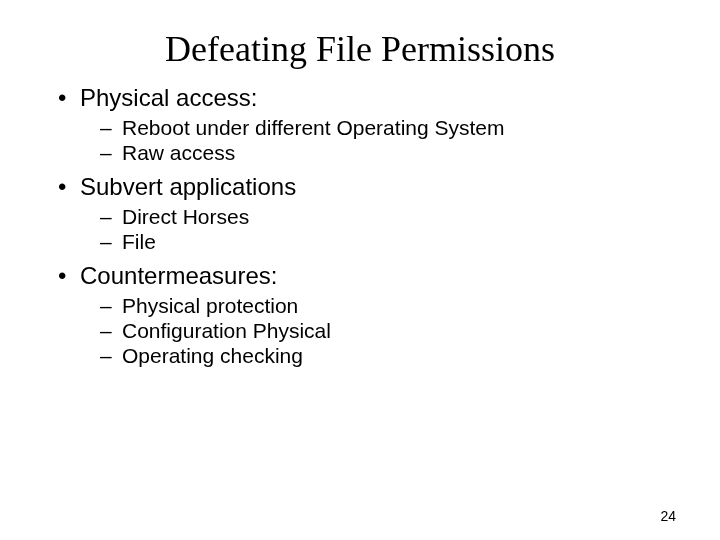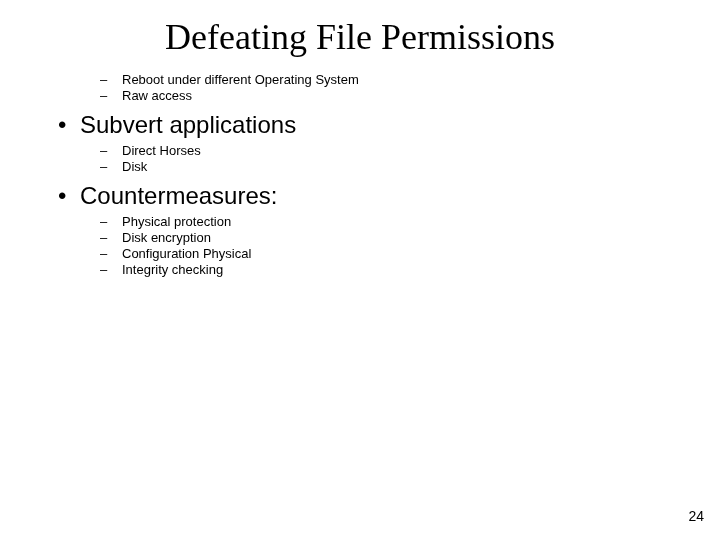--- a/index.html
+++ b/index.html
@@ -7,75 +7,75 @@
     padding: 0;
     width: 720px;
     height: 540px;
     background: #ffffff;
     font-family: "Times New Roman", Times, serif;
     color: #000000;
     position: relative;
     box-sizing: border-box;
   }
   .slide {
-    padding: 16px 50px 0 50px;
+    padding: 28px 50px 0 50px;
     box-sizing: border-box;
   }
   .title {
     font-size: 36px;
     text-align: center;
     margin: 0 0 14px 0;
     font-weight: normal;
   }
   .l1 {
     font-family: Arial, Helvetica, sans-serif;
     font-size: 24px;
     margin: 4px 0 4px 8px;
   }
   .l1 .bullet {
     display: inline-block;
     width: 22px;
   }
   .l2 {
     font-family: Arial, Helvetica, sans-serif;
-    font-size: 13px;
+    font-size: 21px;
     margin: 1px 0 1px 50px;
   }
   .l2 .dash {
     display: inline-block;
     width: 22px;
   }
   .group { margin-bottom: 8px; }
   .pagenum {
     position: absolute;
-    right: 16px;
+    right: 44px;
     bottom: 16px;
     font-family: Arial, Helvetica, sans-serif;
     font-size: 14px;
   }
 </style>
 </head>
 <body>
 
 <div class="slide">
   <h1 class="title">Defeating File Permissions</h1>
 
   <div class="group">
+    <div class="l1"><span class="bullet">•</span><span>Physical access:</span></div>
     <div class="l2"><span class="dash">–</span><span>Reboot under different Operating System</span></div>
     <div class="l2"><span class="dash">–</span><span>Raw access</span></div>
   </div>
 
   <div class="group">
     <div class="l1"><span class="bullet">•</span><span>Subvert applications</span></div>
     <div class="l2"><span class="dash">–</span><span>Direct Horses</span></div>
-    <div class="l2"><span class="dash">–</span><span>Disk</span></div>
+    <div class="l2"><span class="dash">–</span><span>File</span></div>
   </div>
 
   <div class="group">
     <div class="l1"><span class="bullet">•</span><span>Countermeasures:</span></div>
     <div class="l2"><span class="dash">–</span><span>Physical protection</span></div>
-    <div class="l2"><span class="dash">–</span><span>Disk encryption</span></div>
     <div class="l2"><span class="dash">–</span><span>Configuration Physical</span></div>
-    <div class="l2"><span class="dash">–</span><span>Integrity checking</span></div>
+    <div class="l2"><span class="dash">–</span><span>Operating checking</span></div>
   </div>
 </div>
 
 <div class="pagenum">24</div>
 
 </body></html>

